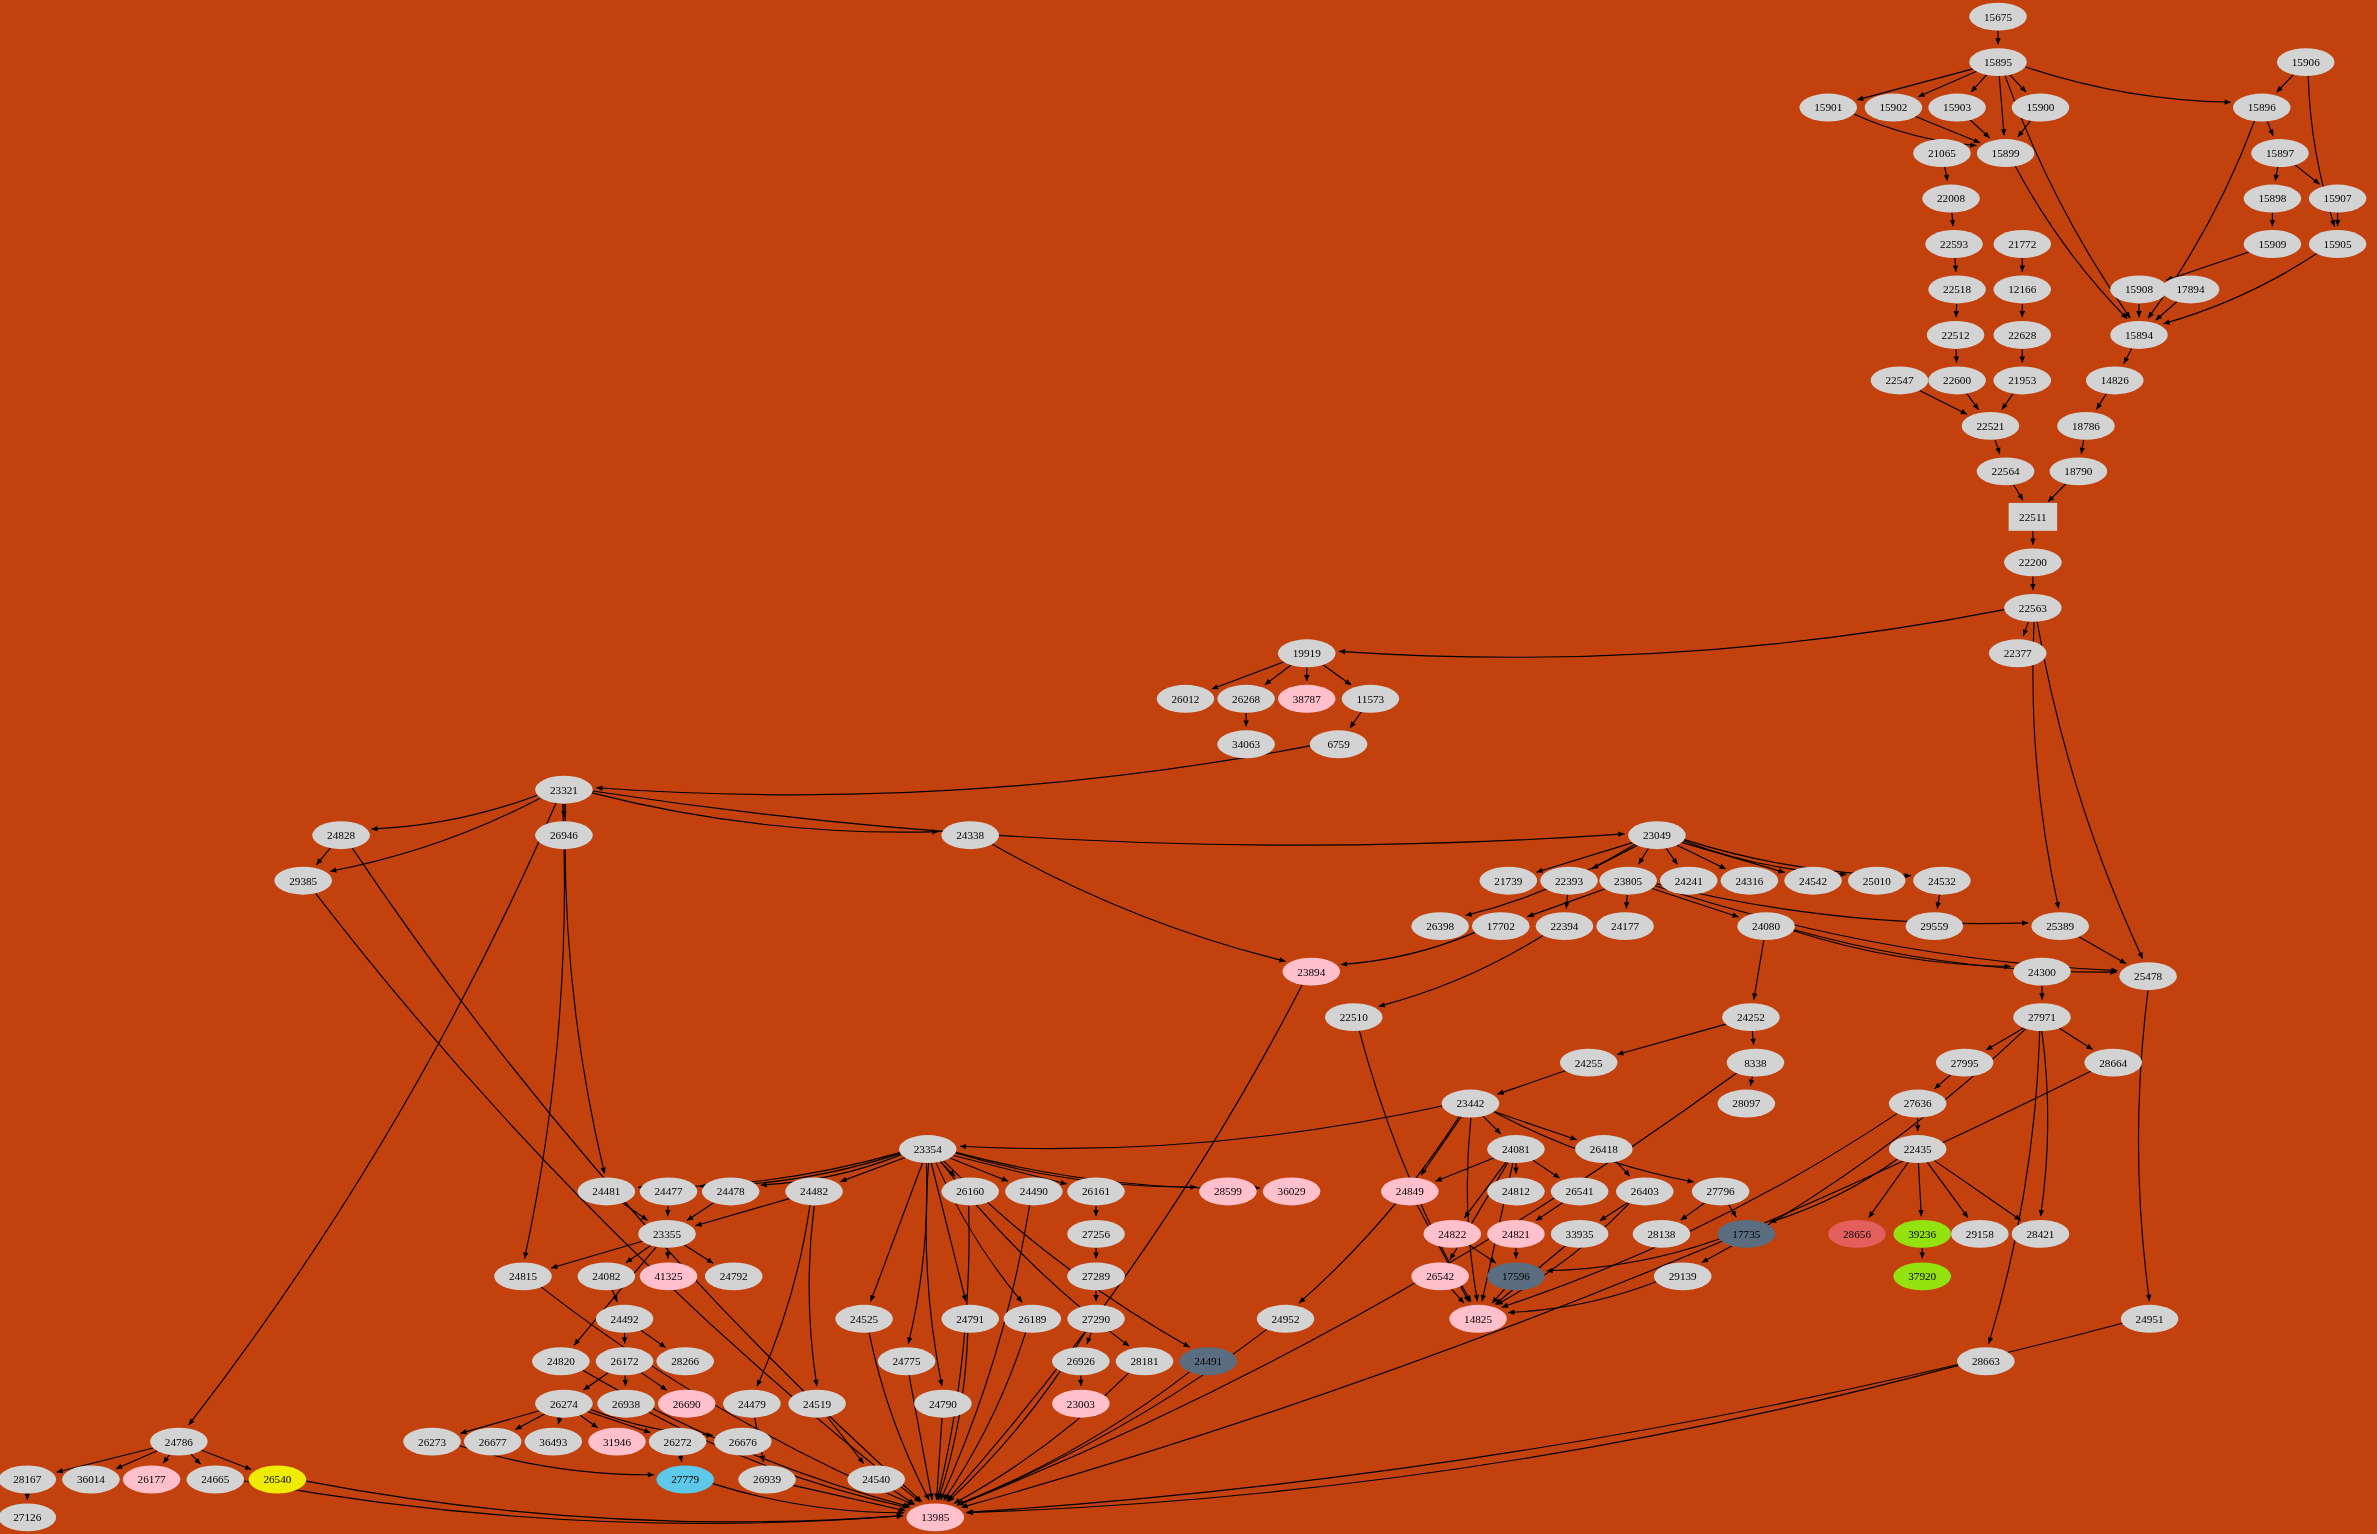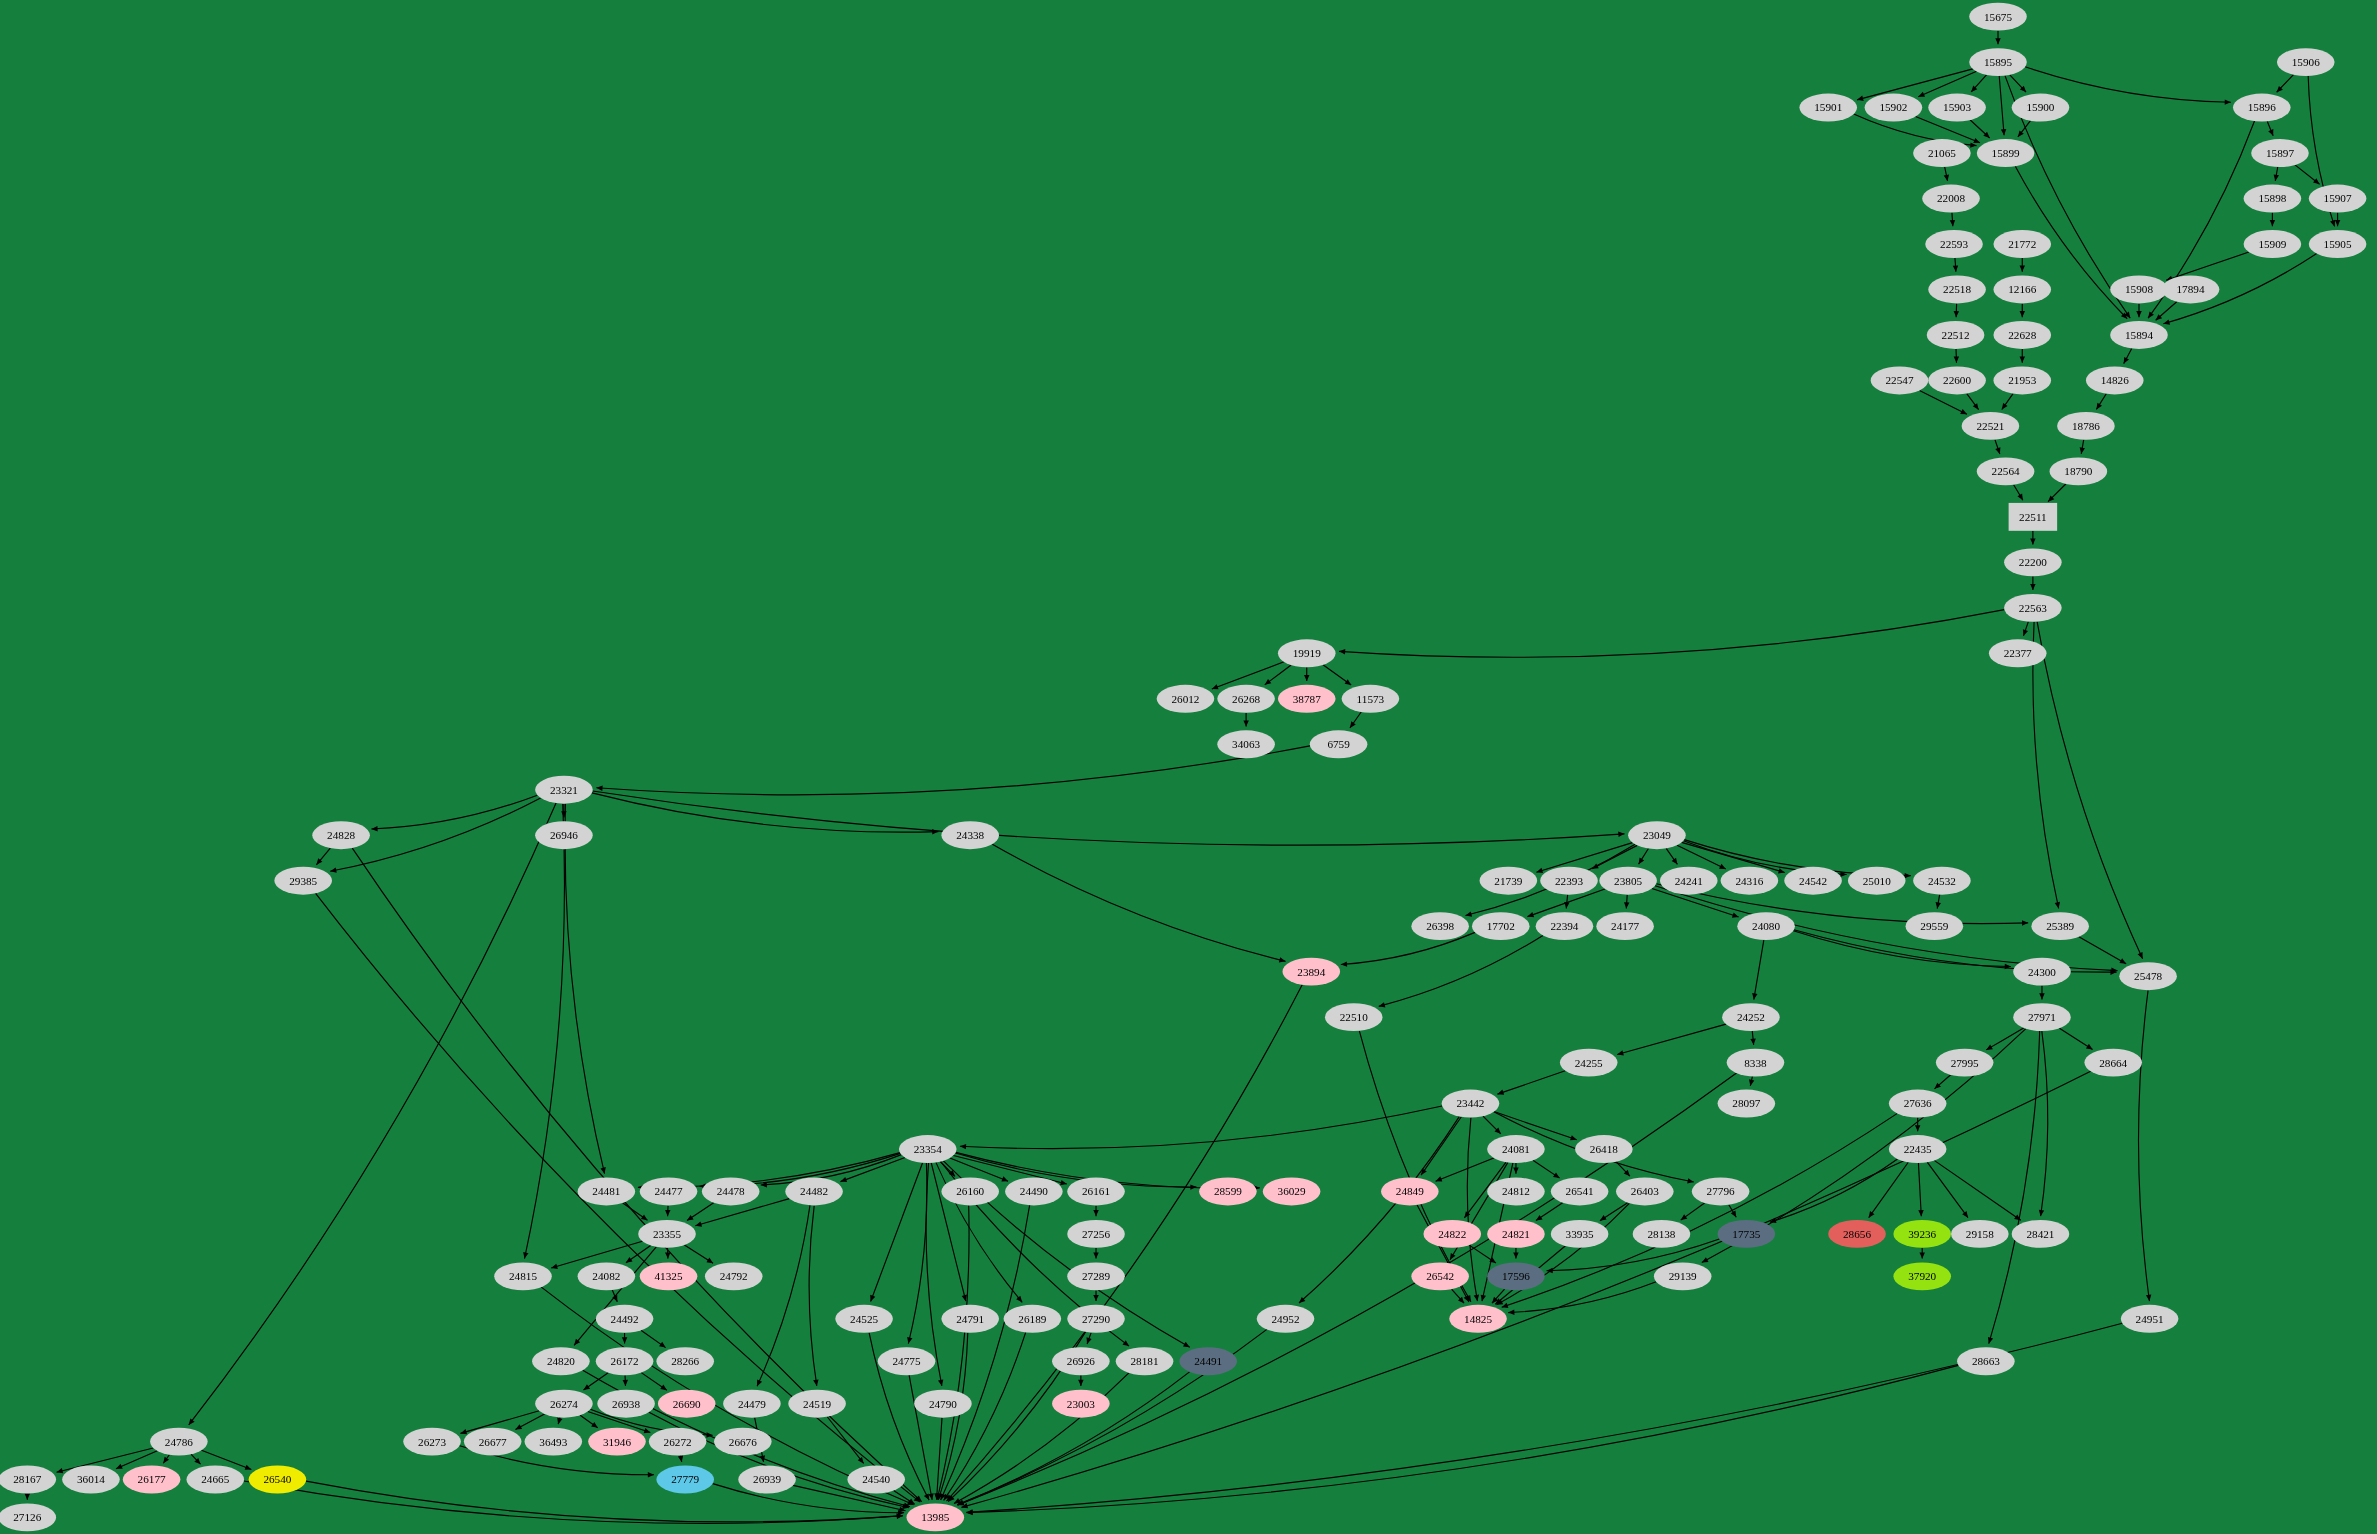--- a/index.html
+++ b/index.html
@@ -1,16 +1,16 @@
 <!DOCTYPE html>
 <html style="font-size:7.6px"><head>
 <meta charset="utf-8">
 <style>
   html,body{margin:0;padding:0;background:#ffffff;}
-  .viewport{width:100%;height:100vh;overflow:hidden;background:#15803d;}
+  .viewport{width:100%;height:100vh;overflow:hidden;background:#c2410c;}
   svg{display:block;width:100%;height:100%;}
   .node-label{font-family:"Liberation Serif","DejaVu Serif",serif;fill:#000;}
   .edge{fill:none;stroke:#000;stroke-width:0.75;}
 </style>
 </head>
 <body>
 
 <div class="viewport">
   <svg id="graph-svg" viewBox="0 0 1568 1010" preserveAspectRatio="xMidYMid meet" xmlns="http://www.w3.org/2000/svg">
     <defs>

